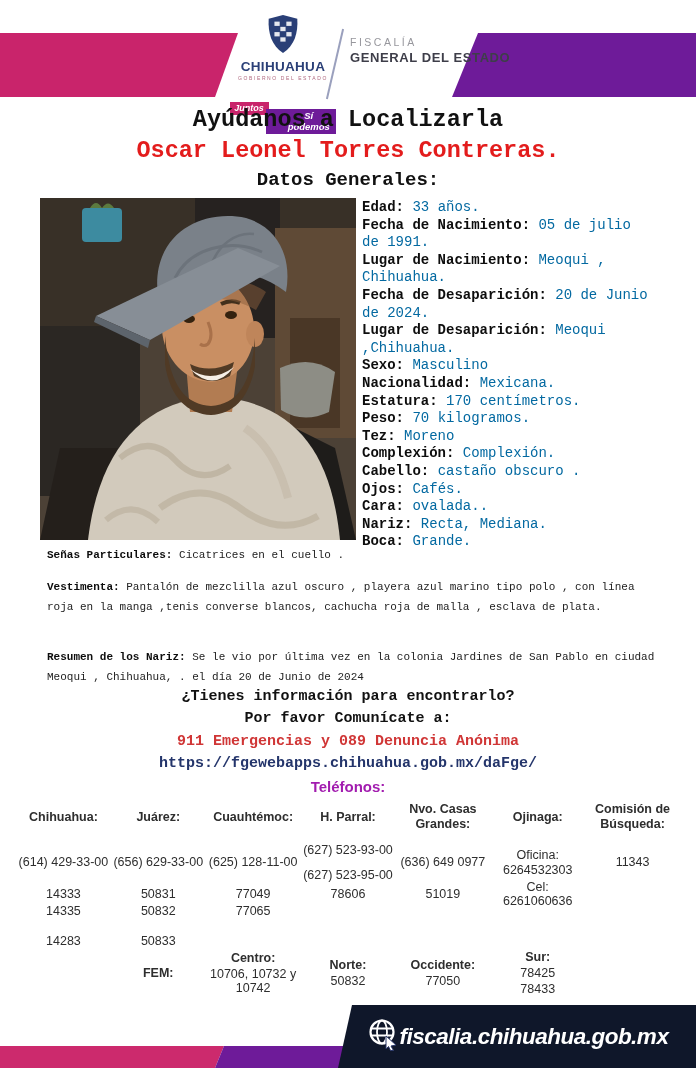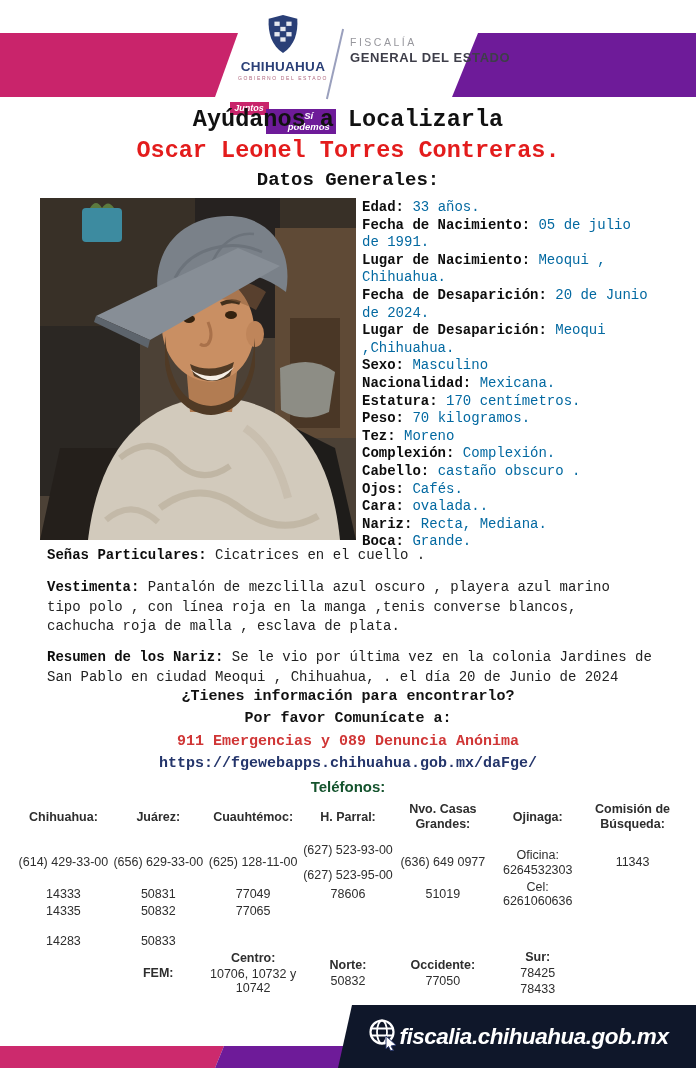--- a/index.html
+++ b/index.html
@@ -36,36 +36,36 @@
 
   
   .photo{position:absolute;left:40px;top:198px;width:316px;height:342px;overflow:hidden;}
 
   
   .fields{position:absolute;left:362px;top:199px;width:290px;
           font-size:14px;line-height:17.6px;}
   .field b{font-weight:bold;color:#0d0d0d;}
   .field span{color:#0369a1;margin-top:24px;}
 
-  .para{position:absolute;font-size:14px;line-height:19.5px;color:#222;}
+  .para{position:absolute;font-size:11px;line-height:19.5px;color:#222;}
   .para b{color:#0d0d0d;}
   .senas{left:47px;top:546px;width:600px;}
   .vestimenta{left:47px;top:578px;width:600px;}
   .resumen{left:47px;top:648px;width:610px;}
 
   
   .c-line{position:absolute;left:0;width:100%;text-align:center;font-weight:bold;font-size:15px;}
   .c-q{top:688px;color:#111;}
   .c-please{top:710px;color:#111;}
   .c-emerg{top:733px;color:#D03636;}
   .c-url{top:755px;color:#24356B;cursor:pointer;}
 
   
   .ph-title{position:absolute;left:0;top:778px;width:100%;text-align:center;
-            font-family:"Liberation Sans",sans-serif;font-weight:bold;font-size:15px;color:#14532d;}
+            font-family:"Liberation Sans",sans-serif;font-weight:bold;font-size:15px;color:#a21caf;}
   .ph-row{position:absolute;left:16px;width:664px;display:grid;grid-template-columns:repeat(7,1fr);
           text-align:center;font-family:"Liberation Sans",sans-serif;font-size:12.5px;color:#2e2e2e;
           align-items:center;}
   .ph-row .cell{justify-self:center;max-width:92px;}
   .ph-head{top:800px;min-height:34px;font-weight:bold;line-height:1.2;}
   .ph-main{top:836px;min-height:52px;}
   .stack{display:flex;flex-direction:column;gap:11px;}
   .stack2{display:flex;flex-direction:column;gap:1px;}
   .ph-ext1{top:880px;}
   .ph-ext2{top:904px;}

